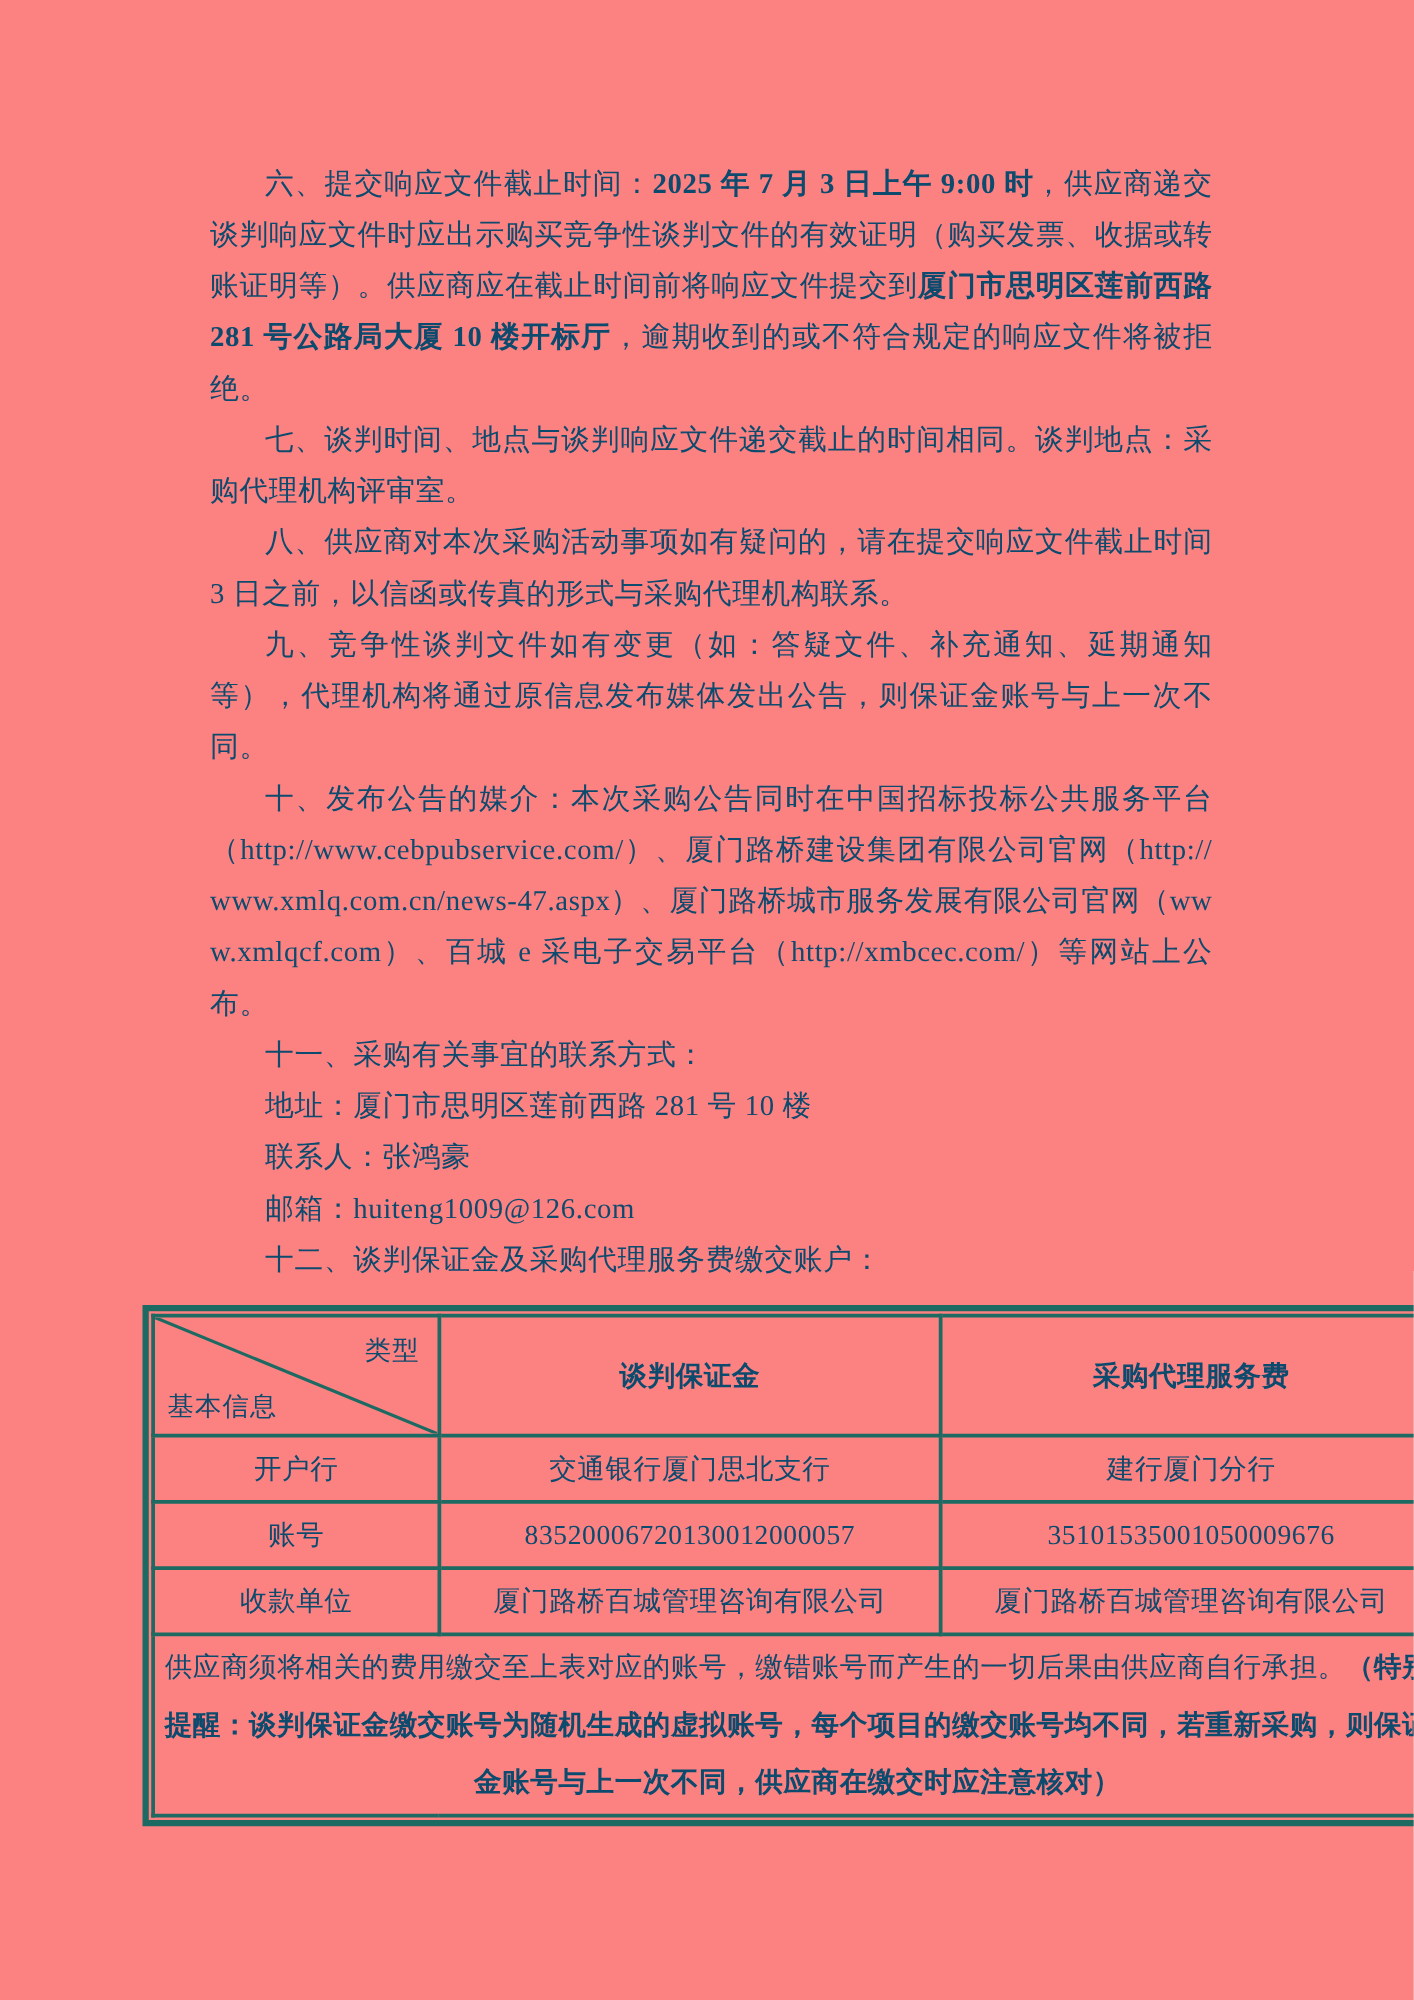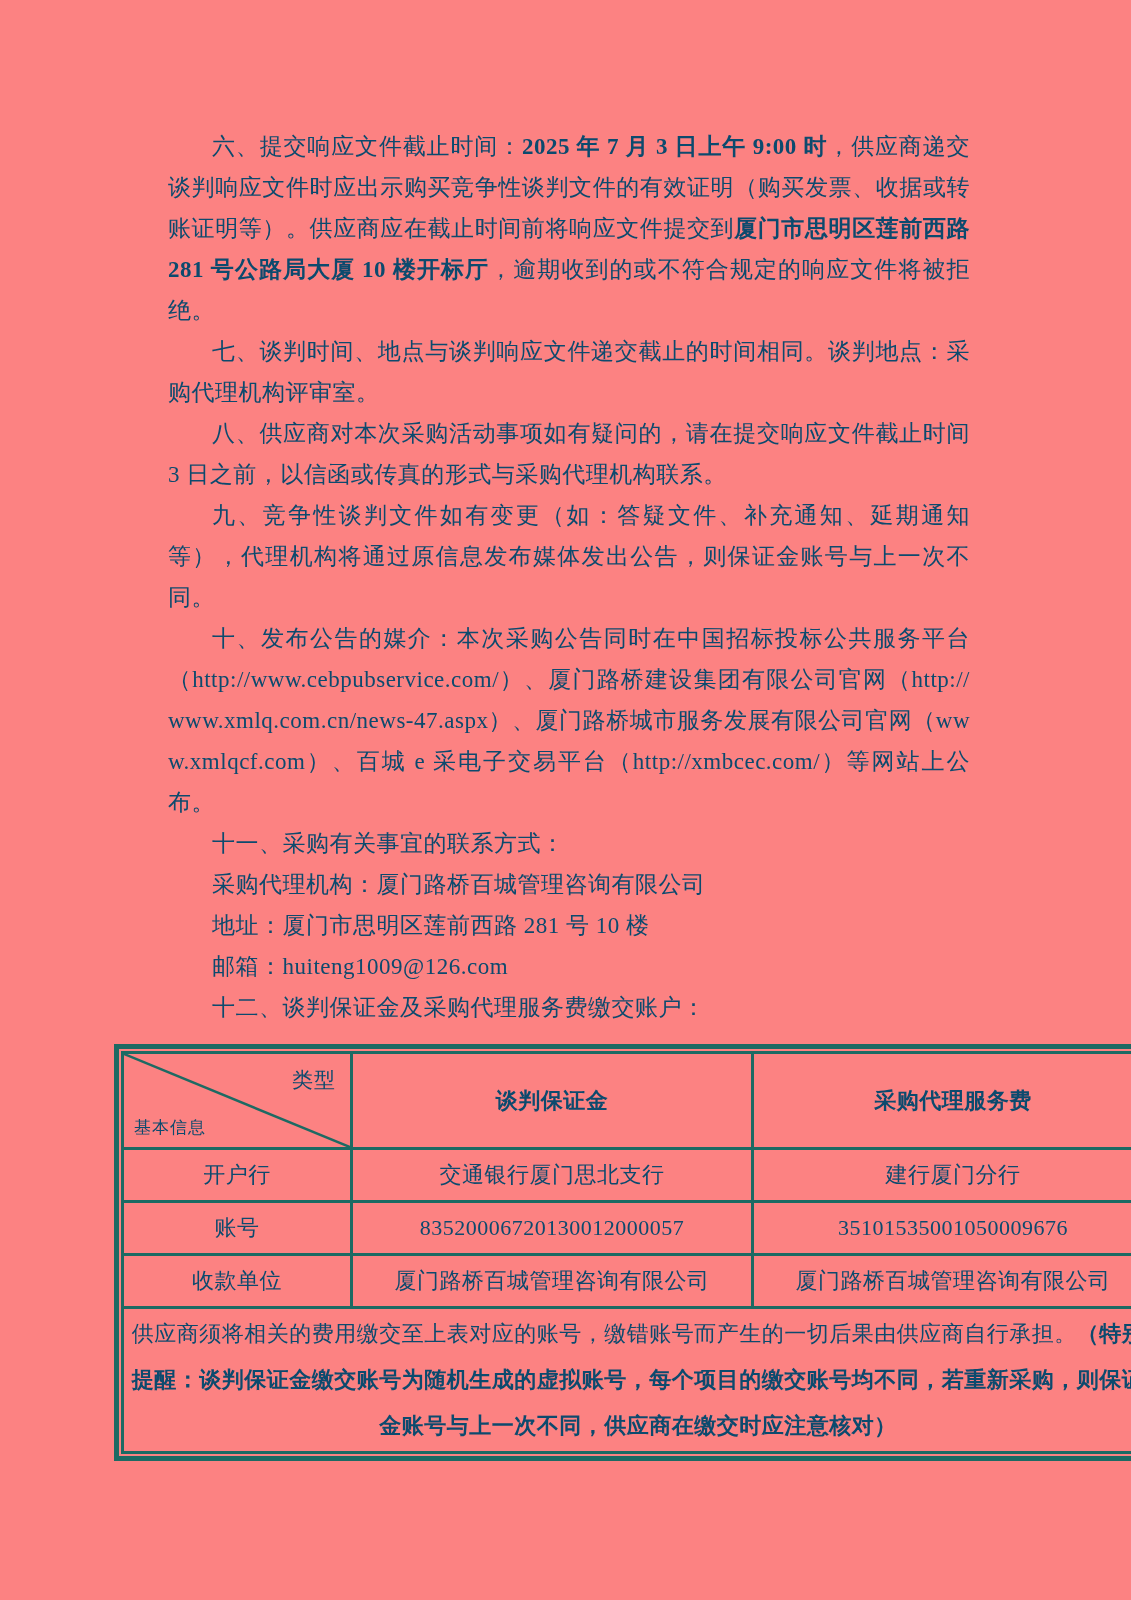--- a/index.html
+++ b/index.html
@@ -45,21 +45,21 @@
     letter-spacing:0.5px;
     padding:2px 4px;
     overflow:hidden;
   }
   tr.hdr-row { height:96px; }
   tr.data-row { height:53px;font-family:Liberation Serif, serif; }
   td.col-hdr { font-size:27px; font-weight:bold; letter-spacing:4px;margin-left:36px; }
   td.corner { position:relative; padding:0; }
   td.corner svg { position:absolute; left:0; top:0; width:100%; height:100%; }
   .corner-top   { position:absolute; top:12px; right:14px; font-size:21px; letter-spacing:1px; }
-  .corner-bottom{ position:absolute; bottom:8px; left:10px; font-size:17px; letter-spacing:1px; }
+  .corner-bottom{ position:absolute; bottom:8px; left:10px; font-size:21px; letter-spacing:1px; }
   td.note-cell {
     text-align:justify;
     font-size:22.5px;
     line-height:46px;
     padding:14px 14px 16px 14px;
     word-break:break-all;
   }
   td.note-cell .bold { font-weight:bold; }
 </style>
 </head>
@@ -68,22 +68,22 @@
 <div class="page">
 
   <div class="text-block">
 
   <p class="doc"><span>六、提交响应文件截止时间：</span><span class="bold">2025 年 7 月 3 日上午 9:00 时</span><span>，供应商递交谈判响应文件时应出示购买竞争性谈判文件的有效证明（购买发票、收据或转账证明等）。供应商应在截止时间前将响应文件提交到</span><span class="bold">厦门市思明区莲前西路 281 号公路局大厦 10 楼开标厅</span><span>，逾期收到的或不符合规定的响应文件将被拒绝。</span></p>
       <p class="doc"><span>七、谈判时间、地点与谈判响应文件递交截止的时间相同。谈判地点：采购代理机构评审室。</span></p>
       <p class="doc"><span>八、供应商对本次采购活动事项如有疑问的，请在提交响应文件截止时间 3 日之前，以信函或传真的形式与采购代理机构联系。</span></p>
       <p class="doc"><span>九、竞争性谈判文件如有变更（如：答疑文件、补充通知、延期通知等），代理机构将通过原信息发布媒体发出公告，则保证金账号与上一次不同。</span></p>
       <p class="doc"><span>十、发布公告的媒介：本次采购公告同时在中国招标投标公共服务平台（http://www.cebpubservice.com/）、厦门路桥建设集团有限公司官网（http://www.xmlq.com.cn/news-47.aspx）、厦门路桥城市服务发展有限公司官网（www.xmlqcf.com）、百城 e 采电子交易平台（http://xmbcec.com/）等网站上公布。</span></p>
       <p class="doc"><span>十一、采购有关事宜的联系方式：</span></p>
-      <p class="doc"><span>采购代理机构：厦门路桥百城管理咨询有限公司</span></p>
       <p class="doc"><span>地址：厦门市思明区莲前西路 281 号 10 楼</span></p>
+      <p class="doc"><span>联系人：张鸿豪</span></p>
       <p class="doc"><span>邮箱：huiteng1009@126.com</span></p>
       <p class="doc"><span>十二、谈判保证金及采购代理服务费缴交账户：</span></p>
     </div>
 
   <div class="table-wrap">
     <table class="acct">
       <colgroup>
         <col style="width:22.2%">
         <col style="width:38.9%">
         <col style="width:38.9%">

